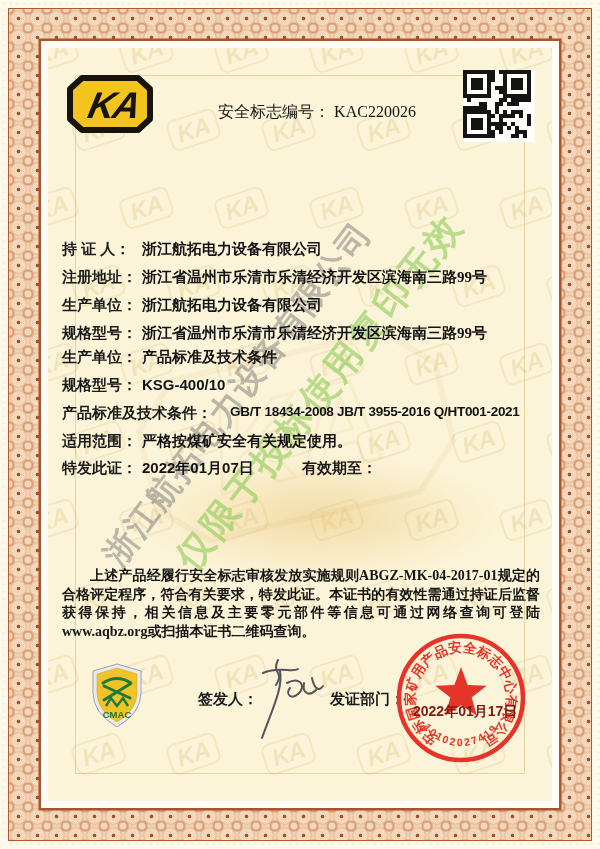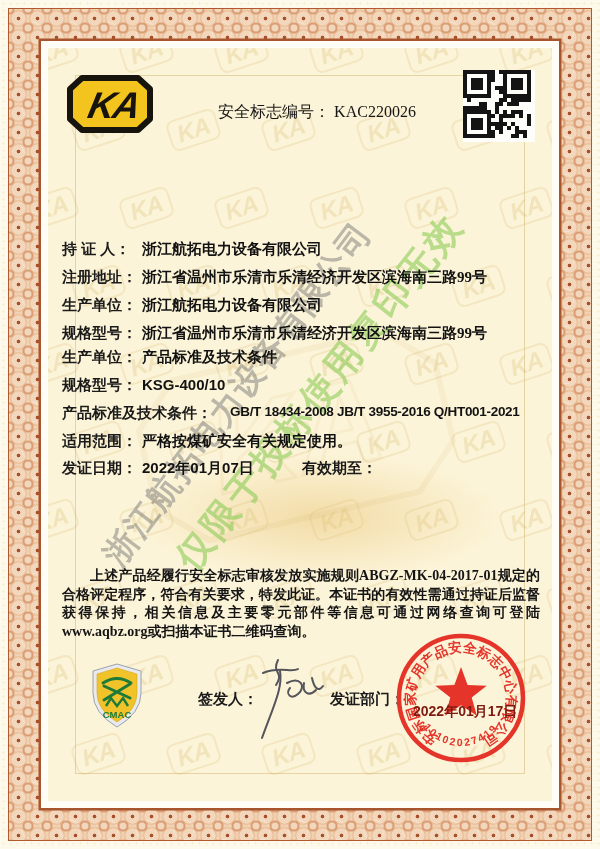--- a/index.html
+++ b/index.html
@@ -338,21 +338,21 @@
     </div>
     <div class="row" style="top:356px">
       <span class="lbl">产品标准及技术条件：</span>
       <span class="val std" style="left:182px">GB/T 18434-2008 JB/T 3955-2016 Q/HT001-2021</span>
     </div>
     <div class="row" style="top:384px">
       <span class="lbl">适用范围：</span>
       <span class="val kai">严格按煤矿安全有关规定使用。</span>
     </div>
     <div class="row" style="top:411px">
-      <span class="lbl">发证日期：</span>
+      <span class="lbl">特发此证：</span>
       <span class="val sans">2022年01月07日</span>
       <span class="lbl" style="left:254px">有效期至：</span>
     </div>
 
     <div class="abs" id="statement">上述产品经履行安全标志审核发放实施规则ABGZ-MK-04-2017-01规定的合格评定程序，符合有关要求，特发此证。本证书的有效性需通过持证后监督获得保持，相关信息及主要零元部件等信息可通过网络查询可登陆www.aqbz.org或扫描本证书二维码查询。</div>
 
     <svg class="abs" style="left:42px;top:615px" width="54" height="66" viewBox="0 0 54 66">
       <path d="M27,1 L51,8 V30 Q51,50 27,64 Q3,50 3,30 V8 Z" fill="#e9eaee" stroke="#9aa2ac" stroke-width="1"></path>
       <path d="M27,5 L47,11 V30 Q47,47 27,59 Q7,47 7,30 V11 Z" fill="#f0c32a" stroke="#d8a81c" stroke-width="0.6"></path>
       <path d="M14,23 L40,35 M40,21 L14,37" stroke="#1e7a38" stroke-width="3" stroke-linecap="round"></path>

